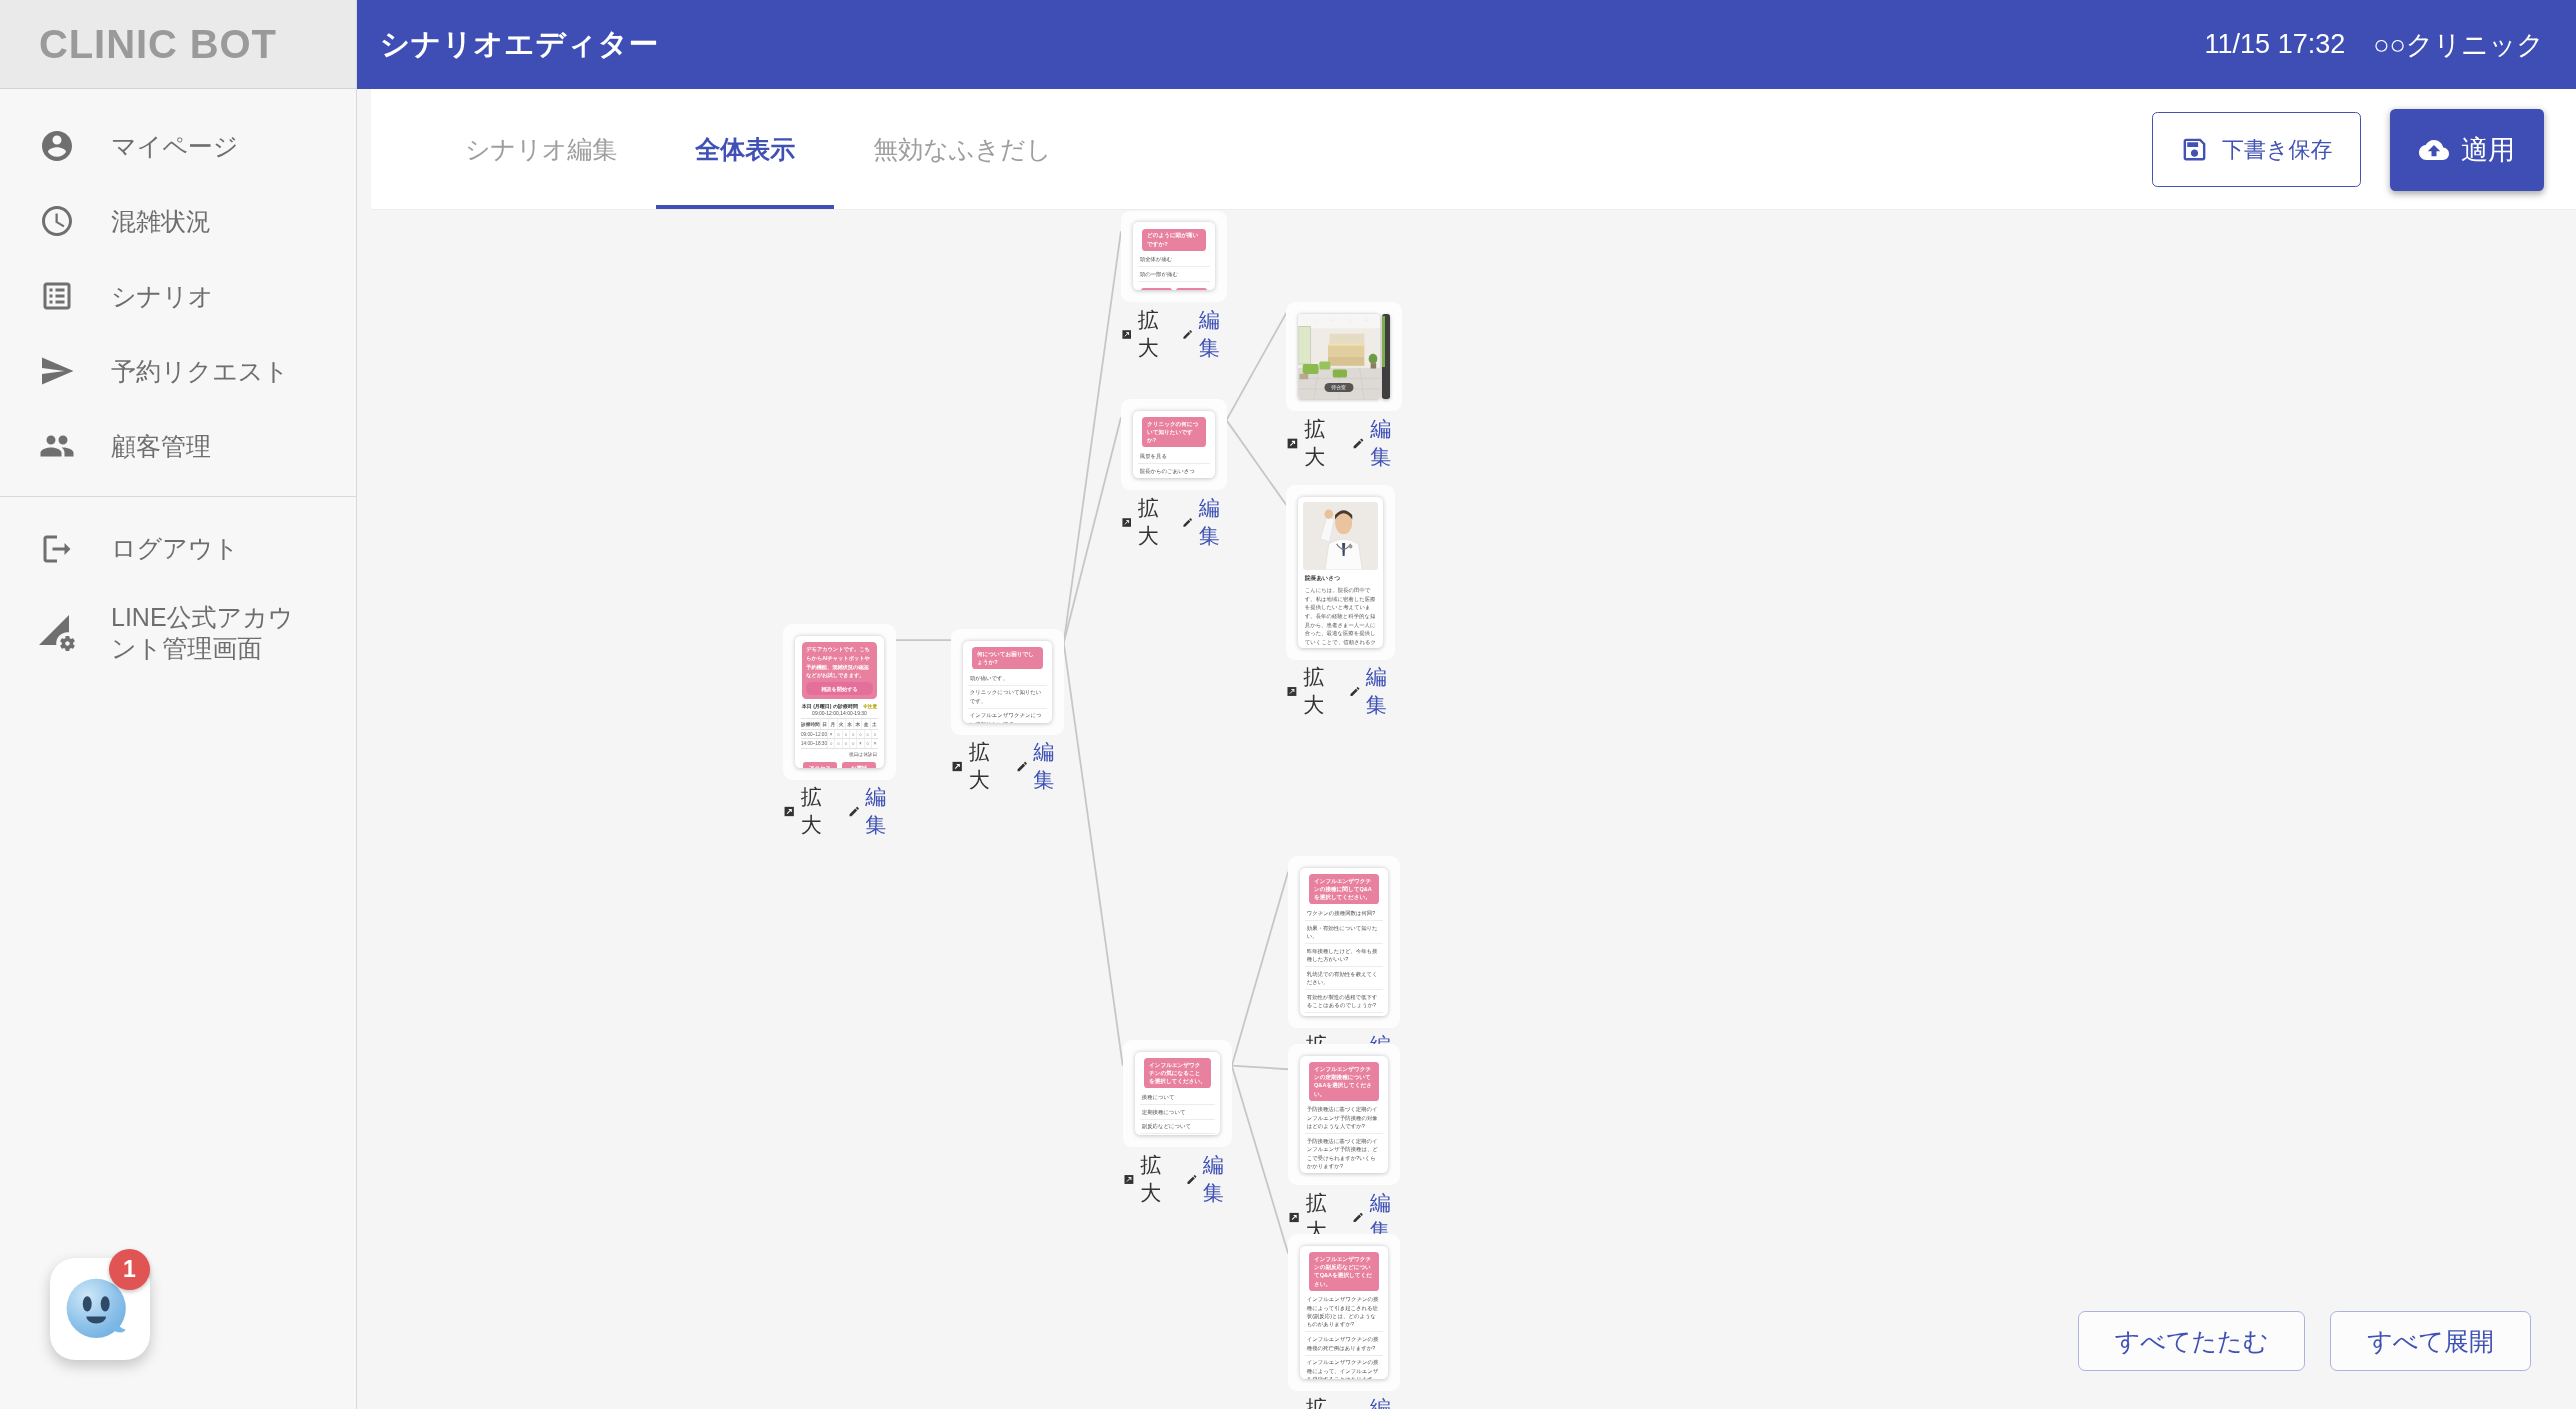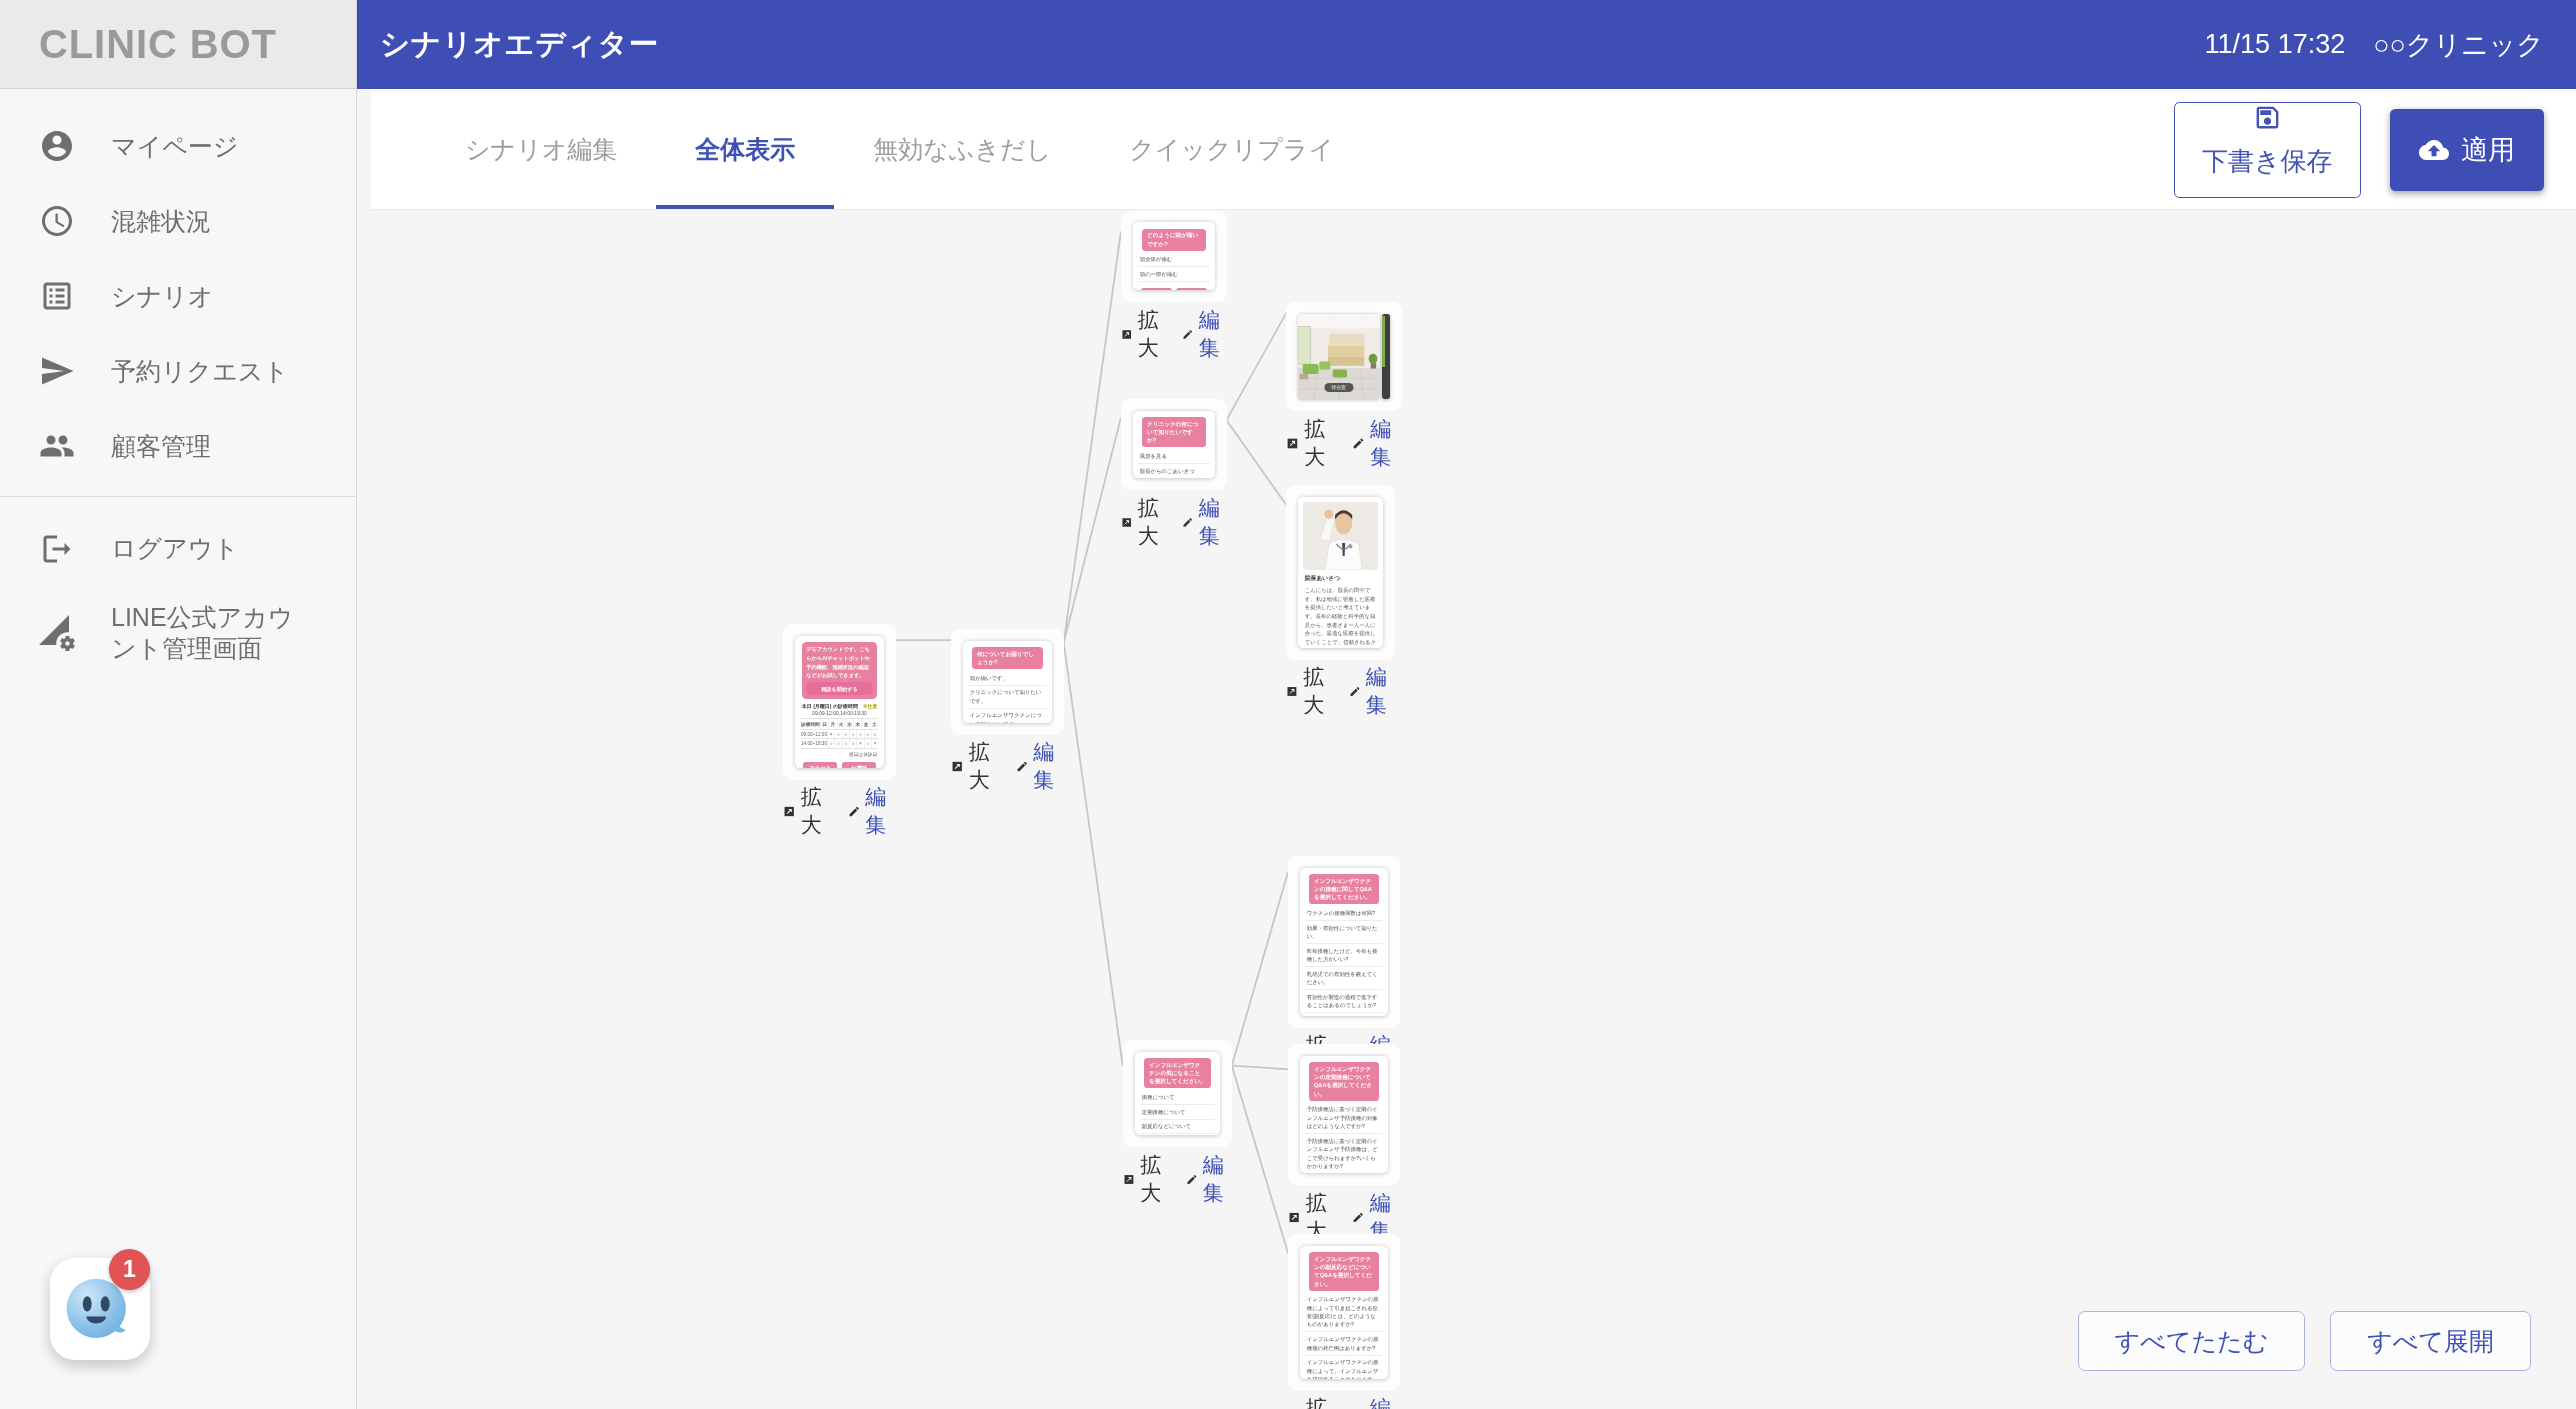--- a/index.html
+++ b/index.html
@@ -30,21 +30,21 @@
 
   
   .tabbar{position:absolute;left:371px;top:89px;right:0;height:121px;background:#fff;
     border-bottom:0.9px solid #ececec;display:flex;align-items:stretch;padding-left:55px;z-index:4;}
   .tab{position:relative;display:flex;align-items:center;padding:0 39px;font-size:25px;
     color:#9e9e9e;cursor:pointer;}
   .tab.active{color:#3f51b5;font-weight:bold;}
   .tab.active::after{content:"";position:absolute;left:0;right:0;bottom:0;height:4.5px;background:#3f51b5;}
   .toolbar{position:absolute;right:32px;top:0;height:121px;display:flex;align-items:center;gap:29px;}
   .btn-draft{display:flex;align-items:center;gap:12.5px;border:1.8px solid #4353b4;color:#4353b4;
-    background:#fff;border-radius:5.4px;height:96px;padding:0 27px;font-size:26px;cursor:pointer;flex-direction:column;}
+    background:#fff;border-radius:5.4px;height:75px;padding:0 27px;font-size:22px;cursor:pointer;}
   .btn-draft svg{width:29px;height:29px;fill:#4353b4;}
   .btn-apply{display:flex;align-items:center;gap:12.5px;background:#3e4eb4;color:#fff;border:none;
     border-radius:5.4px;height:82px;padding:0 29px;font-size:27px;cursor:pointer;
     box-shadow:0 2.7px 7.2px rgba(0,0,0,.35);}
   .btn-apply svg{width:30px;height:30px;fill:#fff;}
 
   
   .canvas{position:absolute;left:357px;top:210px;width:2219px;height:1199px;background:#f5f5f5;overflow:hidden;}
   .wires{position:absolute;left:0;top:0;}
 
@@ -169,21 +169,20 @@
   <span class="header-right">
     <span>11/15 17:32</span>
     <span>○○クリニック</span>
   </span>
 </header>
 
 <div class="tabbar">
   <div class="tab">シナリオ編集</div>
   <div class="tab active">全体表示</div>
   <div class="tab">無効なふきだし</div>
-  <div class="tab">クイックリプライ</div>
   <div class="toolbar">
     <button class="btn-draft">
       <svg viewBox="0 0 24 24">
           <path d="M17 3H5c-1.11 0-2 .9-2 2v14c0 1.1.89 2 2 2h14c1.1 0 2-.9 2-2V7l-4-4zm2 16H5V5h11.17L19 7.83V19zm-7-7c-1.66 0-3 1.34-3 3s1.34 3 3 3 3-1.34 3-3-1.34-3-3-3zM6 6h9v4H6z"></path>
         </svg>
       <span>下書き保存</span>
     </button>
     <button class="btn-apply">
       <svg viewBox="0 0 24 24">
           <path d="M19.35 10.04C18.67 6.59 15.64 4 12 4 9.11 4 6.6 5.64 5.35 8.04 2.34 8.36 0 10.91 0 14c0 3.31 2.69 6 6 6h13c2.76 0 5-2.24 5-5 0-2.64-2.05-4.78-4.65-4.96zM14 13v4h-4v-4H7l5-5 5 5h-3z"></path>

